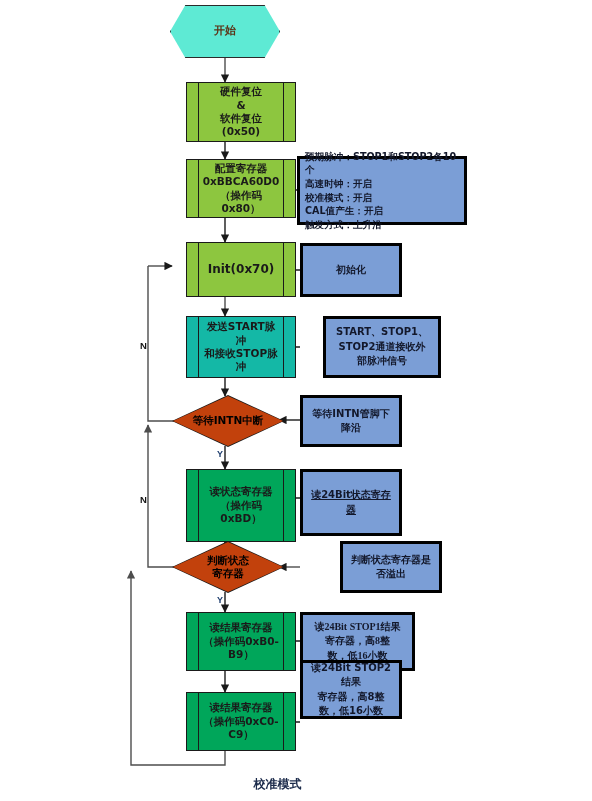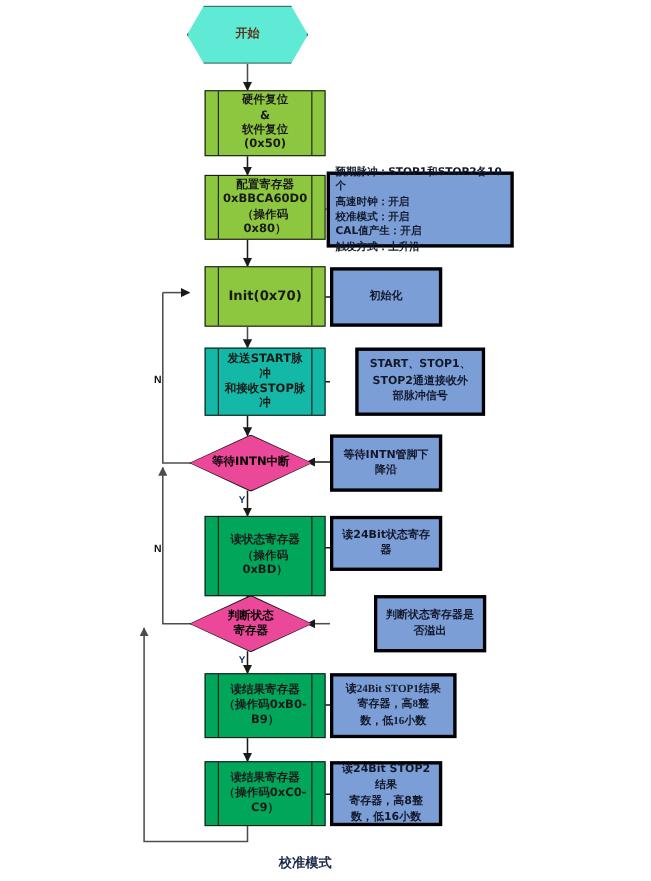--- a/index.html
+++ b/index.html
@@ -66,21 +66,21 @@
   .diamond-wrap { position: absolute; }
   .diamond-wrap .dshape {
     position: absolute;
     inset: 0;
     background: #1a1a1a;
     clip-path: polygon(50% 0%, 100% 50%, 50% 100%, 0% 50%);
   }
   .diamond-wrap .dfill {
     position: absolute;
     inset: 1px;
-    background: #ec4899;
+    background: #c2410c;
     clip-path: polygon(50% 0%, 100% 50%, 50% 100%, 0% 50%);
     display: flex;
     align-items: center;
     justify-content: center;
     text-align: center;
     font-size: 10.5px;
     font-weight: bold;
     color: #000;
     line-height: 1.25;
     white-space: pre-line;
@@ -223,30 +223,30 @@
 触发方式：上升沿</div>
 
 <div class="node note" style="left:300px; top:243px; width:102px; height:54px;">初始化</div>
 
 <div class="node note" style="left:300px; top:316px; width:118px; height:62px;margin-left:23px;">START、STOP1、
 STOP2通道接收外
 部脉冲信号</div>
 
 <div class="node note" style="left:300px; top:395px; width:102px; height:52px;">等待INTN管脚下降沿</div>
 
-<div class="node note" style="left:300px; top:469px; width:102px; height:50px;">读24Bit状态寄存器</div>
+<div class="node note" style="left:300px; top:469px; width:102px; height:67px;text-decoration:underline;">读24Bit状态寄存器</div>
 
 <div class="node note" style="left:300px; top:541px; width:102px; height:52px;margin-left:40px;">判断状态寄存器是
 否溢出</div>
 
 <div class="node note" style="left:300px; top:612px; width:115px; height:59px;font-family:Liberation Serif, serif;">读24Bit STOP1结果
 寄存器，高8整
 数，低16小数</div>
 
-<div class="node note" style="left:300px; top:692px; width:102px; height:59px;">读24Bit STOP2结果
+<div class="node note" style="left:300px; top:660px; width:102px; height:59px;">读24Bit STOP2结果
 寄存器，高8整
 数，低16小数</div>
 
 <div class="branch-label" style="left:217px; top:449px;">Y</div>
 <div class="branch-label n" style="left:140px; top:340px;">N</div>
 <div class="branch-label" style="left:217px; top:595px;">Y</div>
 <div class="branch-label n" style="left:140px; top:494px;">N</div>
 
 <div class="caption" style="top:776px;">校准模式</div>
 

